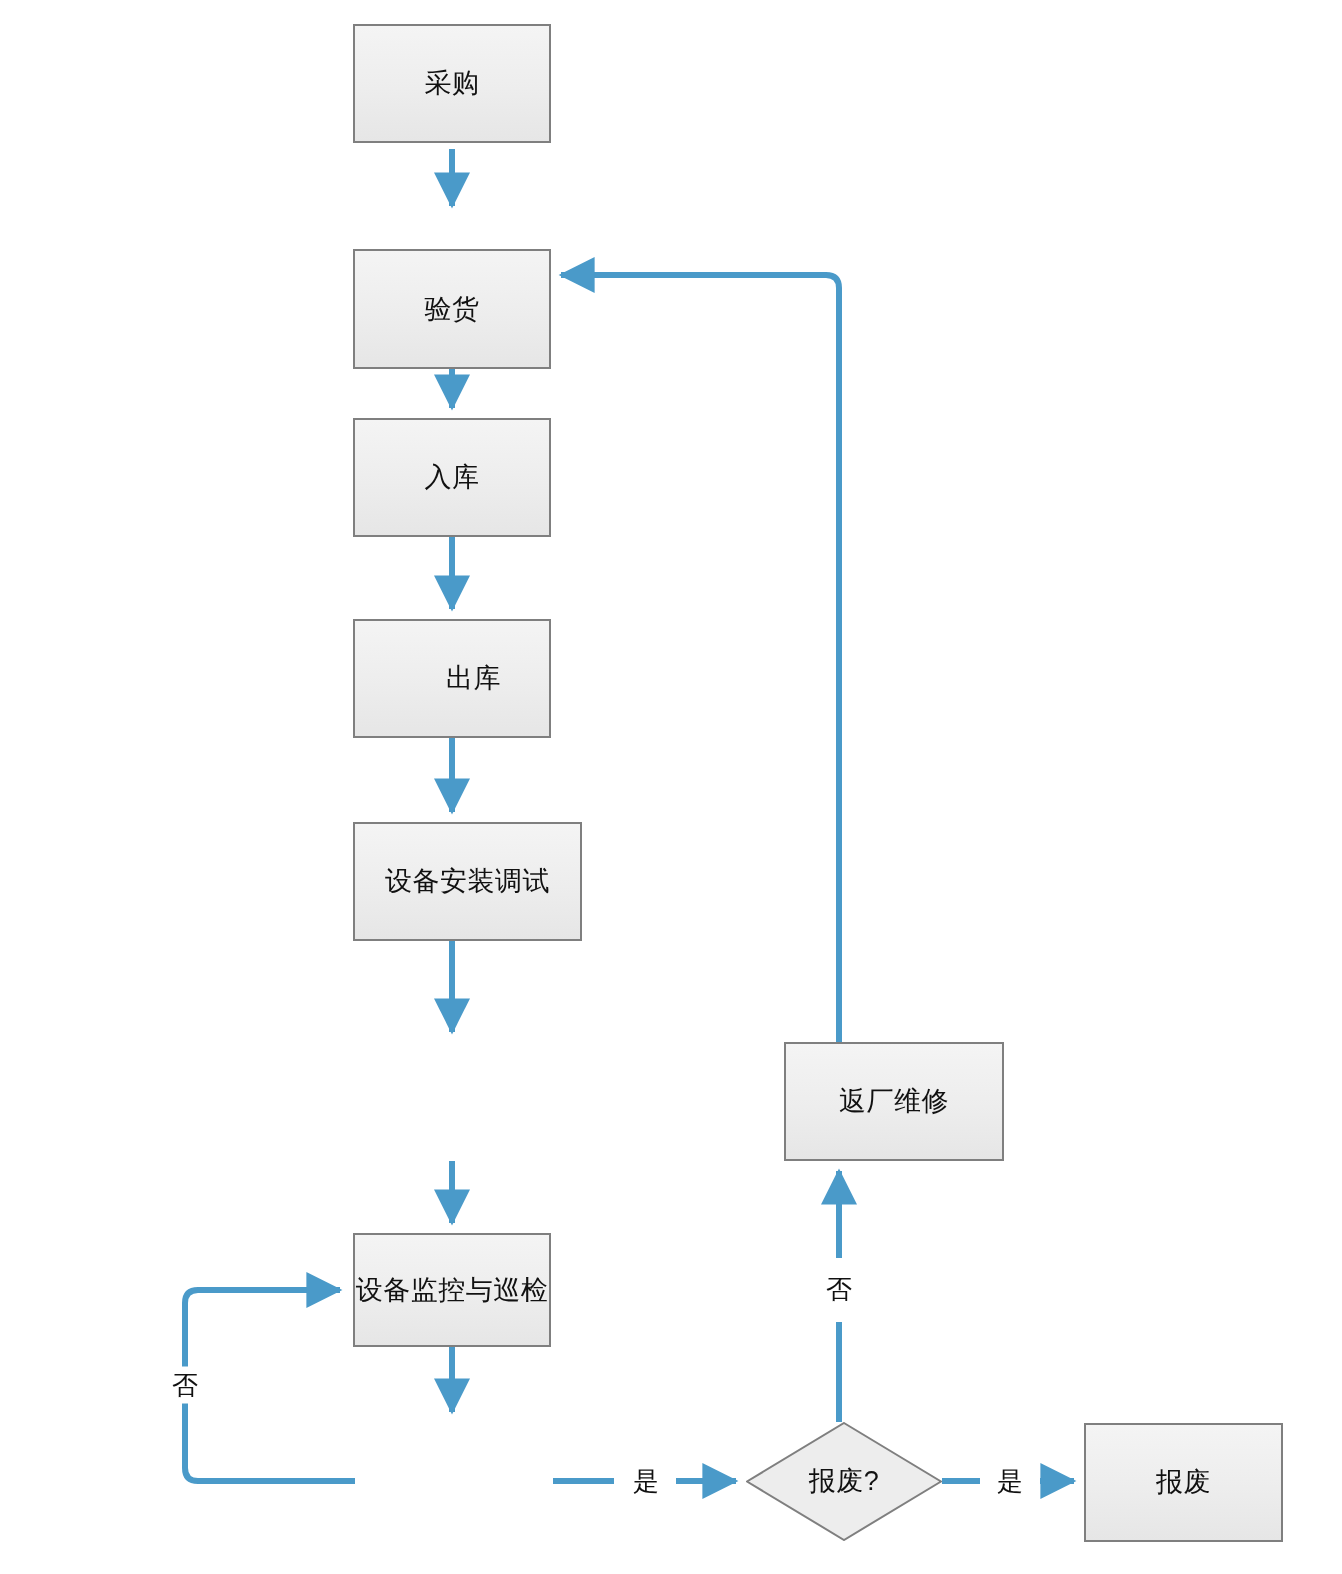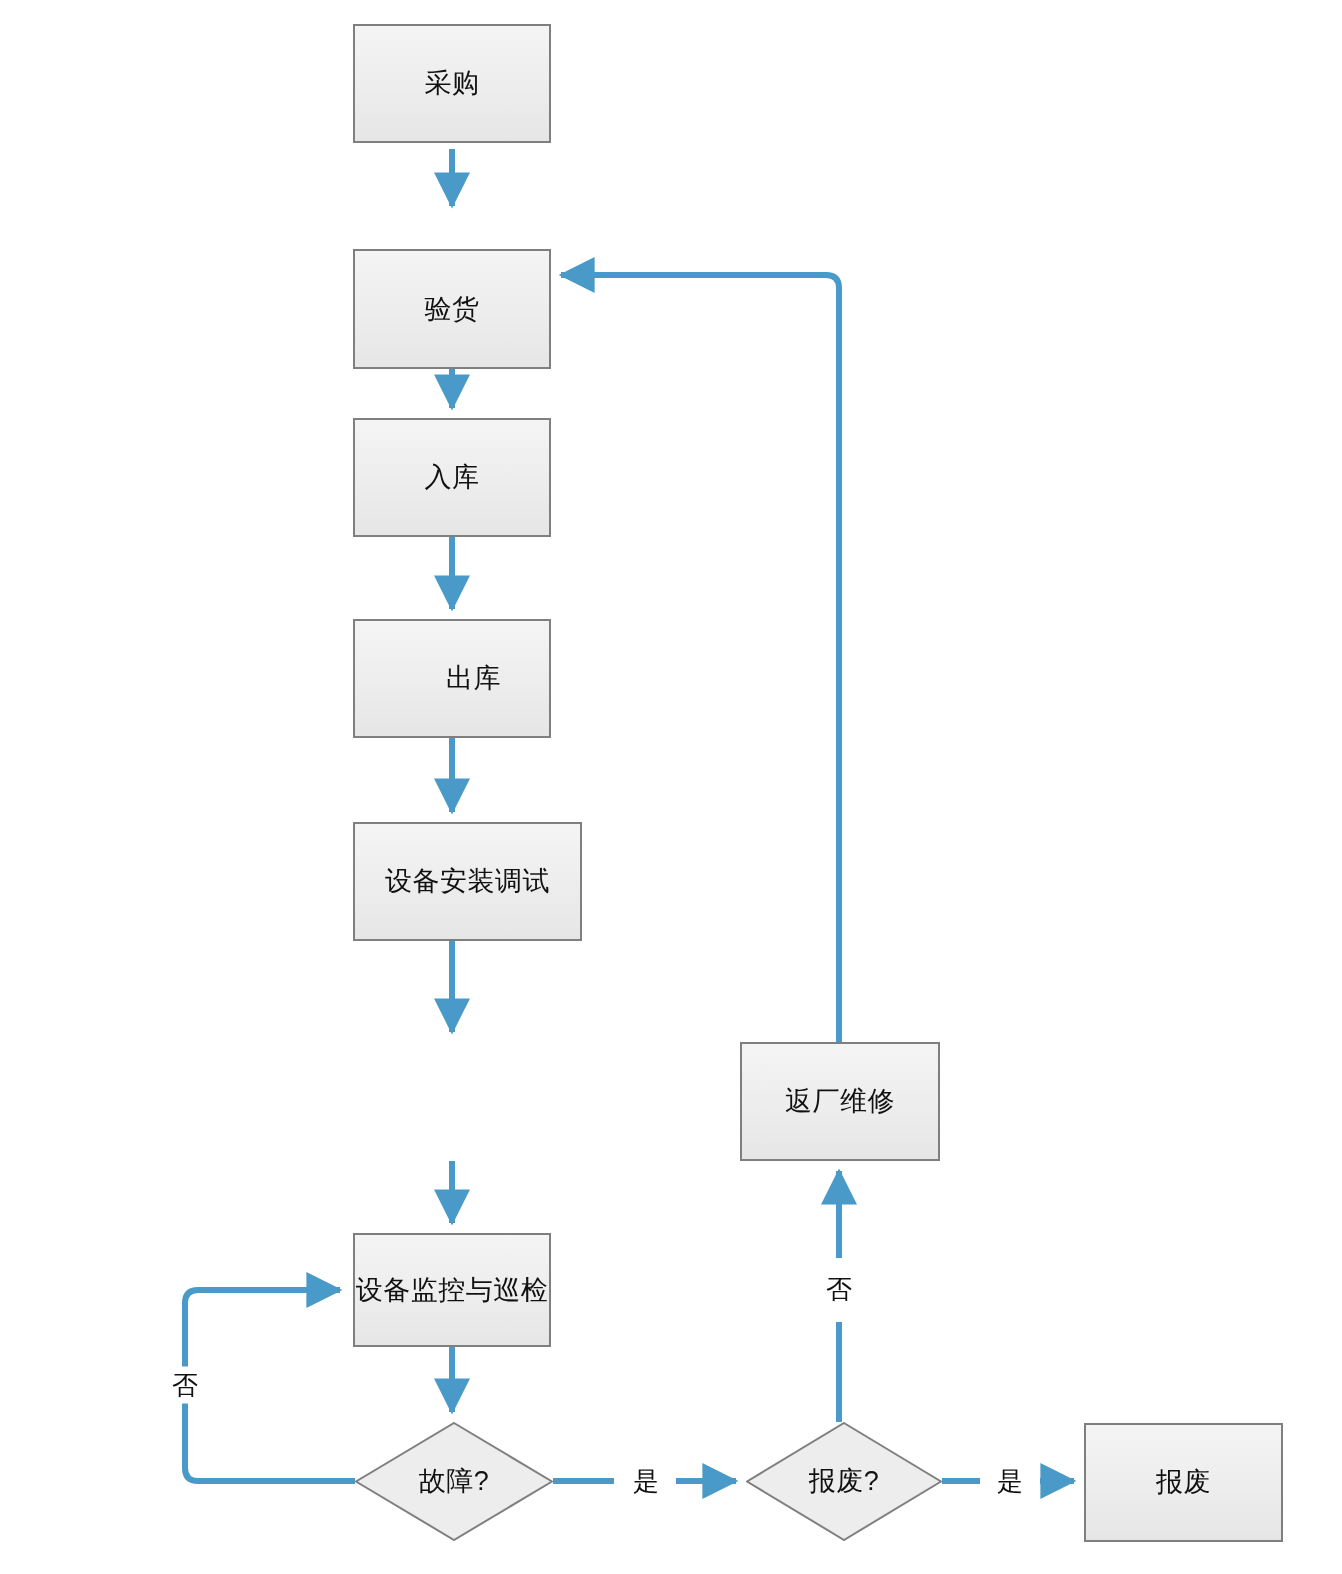--- a/index.html
+++ b/index.html
@@ -129,34 +129,28 @@
 
   <div class="node process" style="left:353px; top:822px; width:229px; height:119px;">
     <span>设备安装调试</span>
   </div>
 
 
   <div class="node process" style="left:353px; top:1233px; width:198px; height:114px;">
     <span>设备监控与巡检</span>
   </div>
 
-  <div class="node process" style="left:740px; top:1042px; width:200px; height:119px;">
+  <div class="node process" style="left:784px; top:1042px; width:220px; height:119px;">
     <span>返厂维修</span>
   </div>
 
   <div class="node process" style="left:1084px; top:1423px; width:199px; height:119px;font-family:Liberation Serif, serif;">
     <span>报废</span>
   </div>
 
-  <div class="node decision" style="left:355px; top:1422px; width:198px; height:119px;">
-    <svg class="diamond-svg" viewBox="0 0 198 119" preserveAspectRatio="none" xmlns="http://www.w3.org/2000/svg">
-      <polygon points="99,1 197,59.5 99,118 1,59.5" fill="#ededed" stroke="#7f7f7f" stroke-width="2" vector-effect="non-scaling-stroke"></polygon>
-    </svg>
-    <span class="dlabel">故障?</span>
-  </div>
 
   <div class="node decision" style="left:746px; top:1422px; width:196px; height:119px;">
     <svg class="diamond-svg" viewBox="0 0 196 119" preserveAspectRatio="none" xmlns="http://www.w3.org/2000/svg">
       <polygon points="98,1 195,59.5 98,118 1,59.5" fill="#ededed" stroke="#7f7f7f" stroke-width="2" vector-effect="non-scaling-stroke"></polygon>
     </svg>
     <span class="dlabel">报废?</span>
   </div>
 
   <div class="edge-label" style="left:185px; top:1385px; transform:translate(-50%,-50%);">否</div>
 

